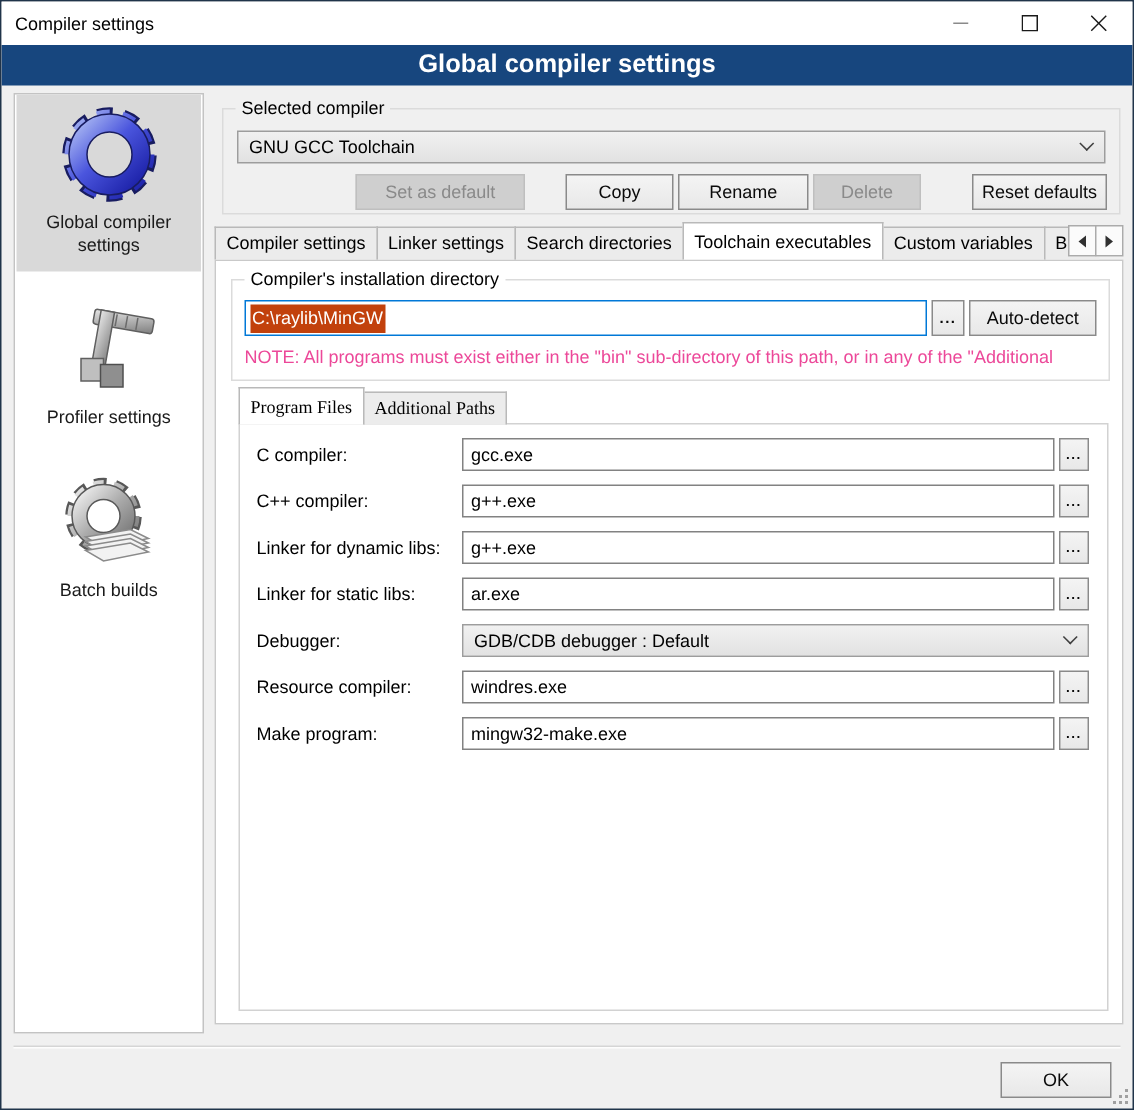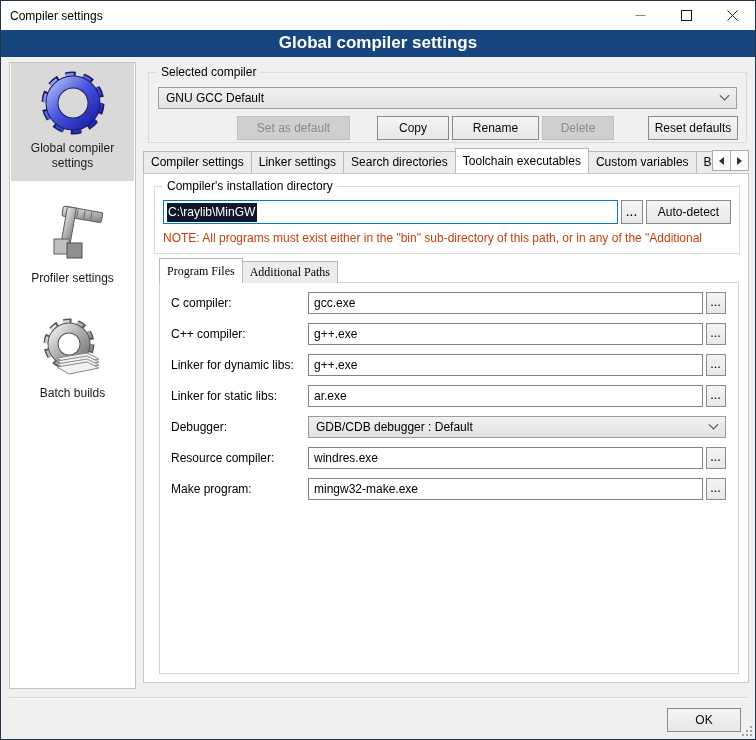--- a/index.html
+++ b/index.html
@@ -72,24 +72,24 @@
 
   
   .tabpage { position:absolute; left:142px; top:172px; width:606px; height:510px; background:#FFFFFF;
              border:1px solid #C9C9C9; z-index:2; }
 
   .gb-install { left:10px; top:12px; width:586px; height:68px; }
   .gb-install .gb-legend { background:#FFFFFF; }
   .path-row { position:absolute; left:8px; right:8px; top:13px; height:24px; display:flex; gap:3px; align-items:center; }
   .pathbox { flex:1; height:24px; background:#FFFFFF; border:1px solid #0078D7; display:flex;
              align-items:center; padding-left:3px; overflow:hidden; }
-  .sel-text { background:#0f172a; color:#FFFFFF; padding:2px 2px 3px 1px; white-space:nowrap; }
+  .sel-text { background:#c2410c; color:#FFFFFF; padding:2px 2px 3px 1px; white-space:nowrap; }
   .browse { width:22px; height:24px; font-size:10px; font-weight:bold; letter-spacing:1px; padding:0; }
   .autodetect { width:85px; height:24px; }
-  .note { position:absolute; left:8px; top:44px; right:1px; color:#c2410c; white-space:nowrap; overflow:hidden; }
+  .note { position:absolute; left:8px; top:44px; right:1px; color:#ec4899; white-space:nowrap; overflow:hidden; }
 
   
   .inner-tabstrip { position:absolute; left:15px; top:85px; height:24px; display:flex; align-items:flex-end; z-index:3;font-family:Liberation Serif, serif; }
   .inner-page { position:absolute; left:15px; top:108px; width:580px; height:392px; background:#FFFFFF;
                 border:1px solid #D2D2D2; padding:9px 12px 0 11px; z-index:2; }
 
   .frow { display:flex; align-items:center; height:22px; margin-bottom:9px; }
   .flabel { width:137px; flex:none; white-space:nowrap; }
   .fval { flex:1; height:22px; border:1px solid #828282; padding:0 5px; font-family:"Liberation Sans",sans-serif;
           font-size:12px; background:#FFFFFF; min-width:0; }
@@ -192,21 +192,21 @@
           <path d="M16 51 L46 46 L58 52 L28 58 Z"></path>
         </g>
       </svg>
       <div class="side-label">Batch builds</div>
     </div>
   </div>
 
   <div class="gb gb-compiler">
     <span class="gb-legend">Selected compiler</span>
     <div class="combo combo-top">
-      <span class="combo-value">GNU GCC Default</span>
+      <span class="combo-value">GNU GCC Toolchain</span>
       <span class="chevron"></span>
     </div>
     <div class="btnrow">
       <button class="btn disabled b-set">Set as default</button>
       <button class="btn b-copy">Copy</button>
       <button class="btn b-rename">Rename</button>
       <button class="btn disabled b-delete">Delete</button>
       <button class="btn b-reset">Reset defaults</button>
     </div>
   </div>

